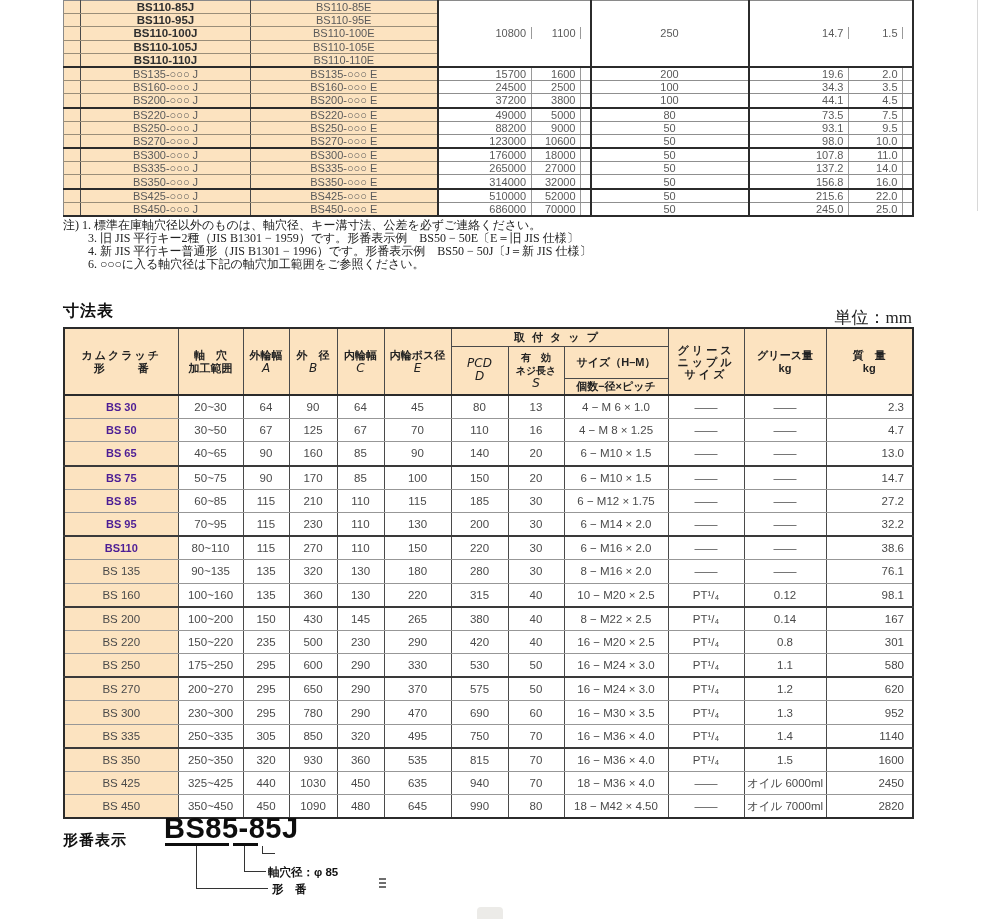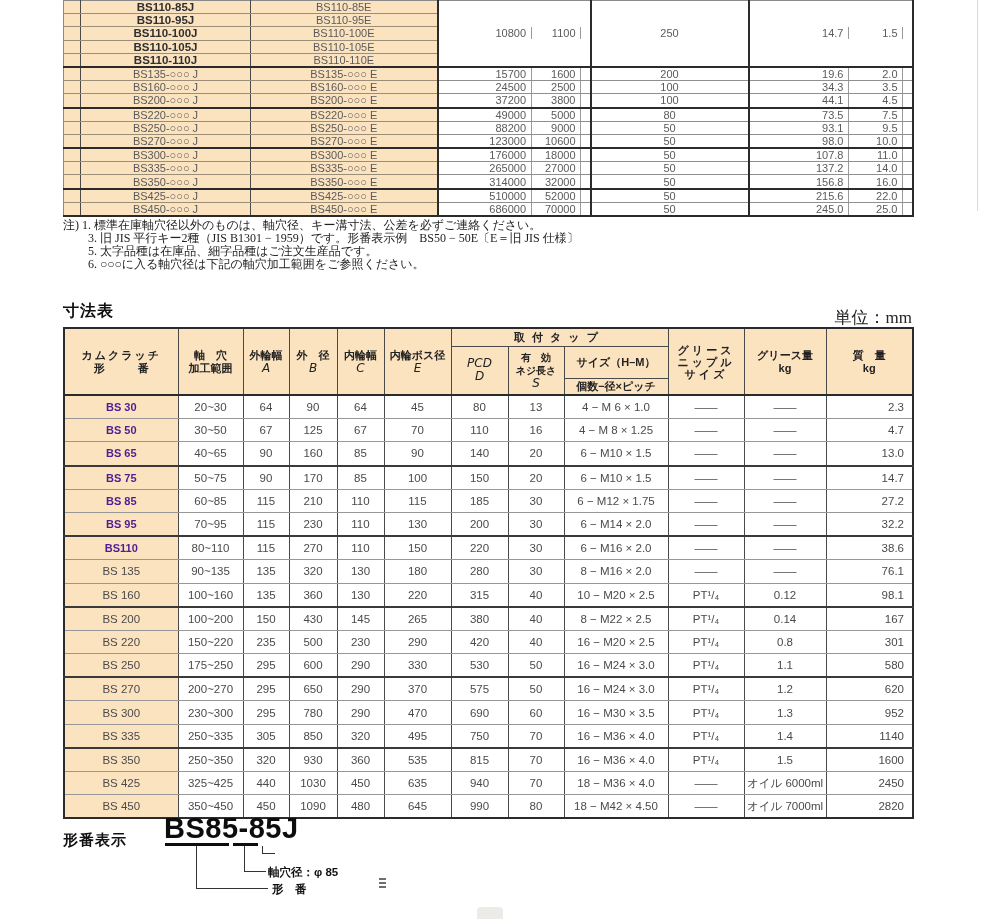--- a/index.html
+++ b/index.html
@@ -324,21 +324,21 @@
             </div>
           </td>
         </tr>
       </tbody>
   </table>
   <div id="page-edge-line"></div>
 
   <div id="notes">
       <div class="note-line">注) 1. 標準在庫軸穴径以外のものは、軸穴径、キー溝寸法、公差を必ずご連絡ください。</div>
       <div class="note-line indent">3. 旧 JIS 平行キー2種（JIS B1301 − 1959）です。形番表示例　BS50 − 50E〔E＝旧 JIS 仕様〕</div>
-      <div class="note-line indent">5. 太字品種は在庫品、細字品種はご注文生産品です。</div>
+      <div class="note-line indent">4. 新 JIS 平行キー普通形（JIS B1301 − 1996）です。形番表示例　BS50 − 50J〔J＝新 JIS 仕様〕</div>
       <div class="note-line indent">6. ○○○に入る軸穴径は下記の軸穴加工範囲をご参照ください。</div>
     </div>
 
   <div id="dim-title">寸法表</div>
   <div id="unit-label">単位：mm</div>
 
   <table id="dim-table">
     <colgroup>
       <col style="width:114px">
         <col style="width:65px">

